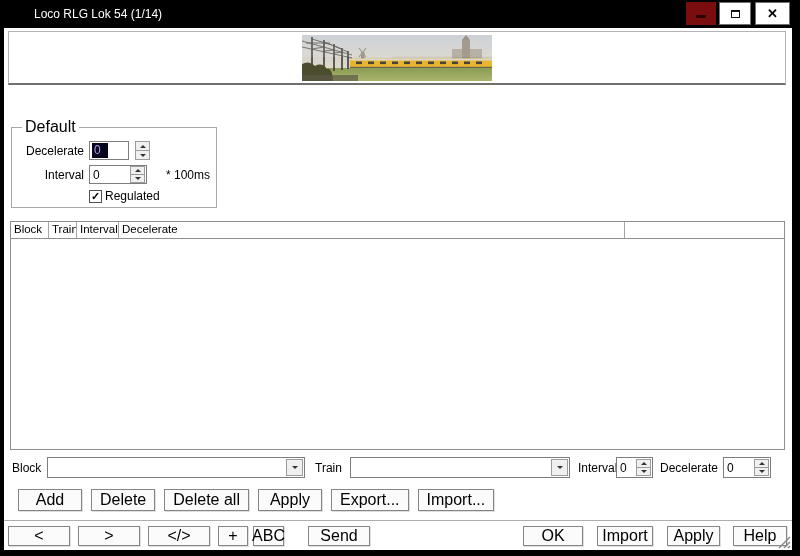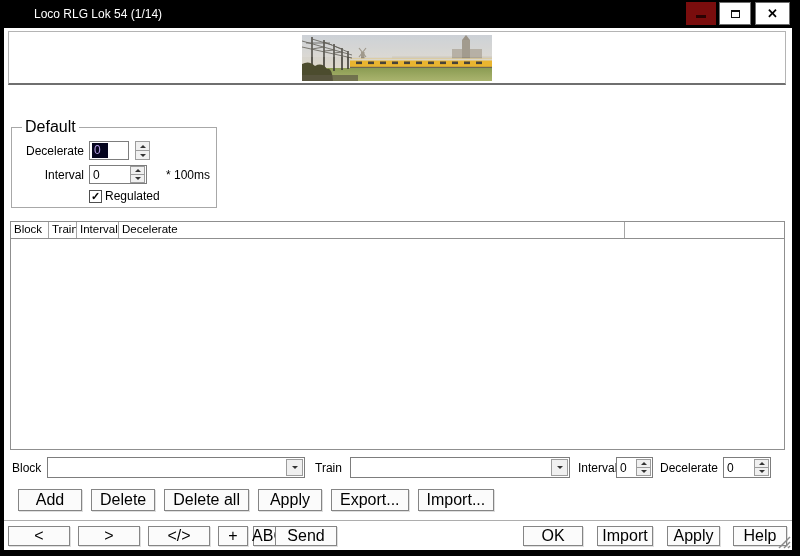--- a/index.html
+++ b/index.html
@@ -94,21 +94,21 @@
          display: flex; align-items: center; justify-content: center; cursor: default; white-space: nowrap; }
   .actions { position: absolute; left: 14px; top: 461px; display: flex; gap: 9px; }
   .actions .btn { height: 22px; min-width: 64px; padding: 0 8px; }
 
   
   .bottombar { position: absolute; left: 0; top: 492px; width: 788px; height: 30px;
                border-top: 1px solid #adadad; background: #fff; }
   .bottombar .btn { position: absolute; top: 5px; height: 20px; }
   .nav0 { left: 4px;   width: 62px; } .nav1 { left: 74px;  width: 62px; }
   .nav2 { left: 144px; width: 62px; } .nav3 { left: 214px; width: 30px; }
-  .nav4 { left: 249px; width: 31px; } .nav5 { left: 271px; width: 62px; }
+  .nav4 { left: 249px; width: 31px; } .nav5 { left: 304px; width: 62px; }
   .btn-ok { left: 519px; width: 60px; } .btn-cancel { left: 593px; width: 56px; }
   .btn-apply { left: 663px; width: 53px; } .btn-help { left: 729px; width: 54px; text-align: right; }
 
   .grip { position: absolute; right: 1px; bottom: 1px; width: 13px; height: 13px; }
 </style>
 </head>
 <body>
 
 <div class="screen">
 

